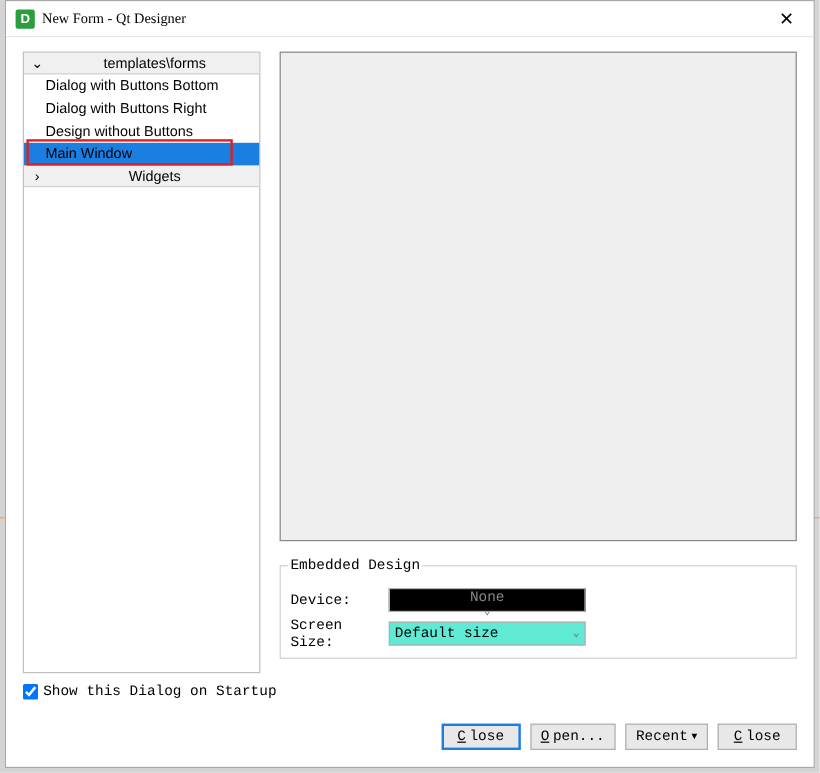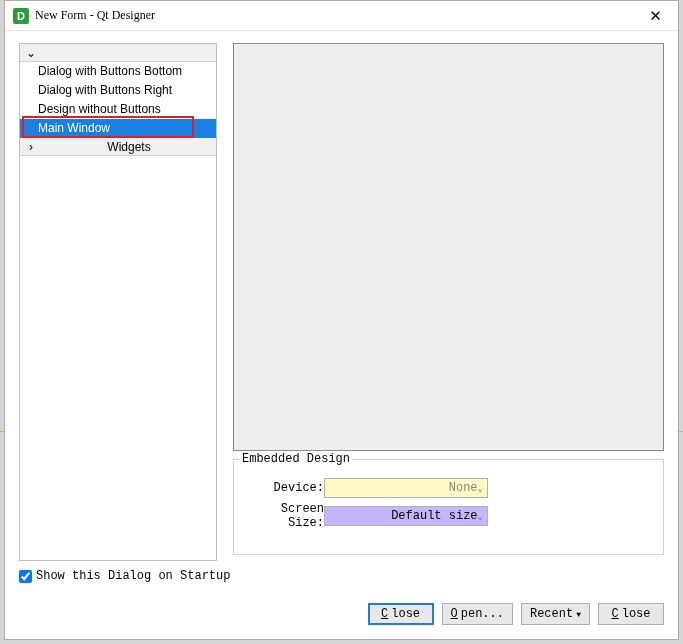--- a/index.html
+++ b/index.html
@@ -91,73 +91,73 @@
 .tree-items { }
 .tree-item {
   padding: 2px 0 2px 18px;
   height: 19px;
   line-height: 15px;
   white-space: nowrap;
   overflow: hidden;
 }
 .tree-item.selected {
   background: #1a7fe0;
-  color: #ffffff;
+  color: #000000;
 }
 .red-outline {
   position: absolute;
   border: 2px solid #e02020;
   pointer-events: none;
 }
 .right-panel {
   flex: 1;
   display: flex;
   flex-direction: column;
 }
 .preview {
   border: 1px solid #888;
   background: #efefef;
   height: 408px;
 }
 .embedded-group {
-  margin-top: 8px;
+  margin-top: 20px;
   border: 1px solid #d0d0d0;
   position: relative;
-  padding: 14px 8px 20px 8px;
-  font-family: "SimSun", "Courier New", monospace;
-  text-align: right;
+  padding: 14px 8px 2px 8px;
+  font-family: "SimSun", "Courier New", monospace;
 }
 .embedded-group .legend {
   position: absolute;
   top: -8px;
   left: 6px;
   background: #fff;
   padding: 0 2px;
 }
 .form-row {
   display: flex;
   align-items: center;
   margin: 4px 0;
 }
 .form-row .lbl { width: 82px; }
 .form-row .combo {
   flex: 1;
   max-width: 164px;
   height: 20px;
   border: 1px solid #b0b0b0;
-  background: #c4b5fd;
+  background: #5eead4;
   display: flex;
   align-items: center;
   padding: 0 4px;
   font-family: "SimSun", "Courier New", monospace;
   font-size: 12px;
 }
 .form-row .combo.disabled {
-  background: #fef9c3;
+  background: #000000;
   color: #888;
+  flex-direction: column;
 }
 .form-row .combo .val { flex: 1; }
 .form-row .combo .dd {
   font-size: 9px;
   color: #666;
 }
 .bottom-area {
   padding: 8px 14px 14px 14px;
 }
 .checkbox-row {
@@ -203,20 +203,21 @@
     <div class="app-icon">D</div>
     <div class="title">New Form - Qt Designer</div>
     <div class="close">✕</div>
   </div>
 
   <div class="body-area">
 
     <div class="left-panel" style="position:relative;">
       <div class="tree-header">
         <span class="chev">⌄</span>
+        <span class="label">templates\forms</span>
       </div>
       <div class="tree-items">
         <div class="tree-item">Dialog with Buttons Bottom</div>
         <div class="tree-item">Dialog with Buttons Right</div>
         <div class="tree-item">Design without Buttons</div>
         <div class="tree-item selected">Main Window</div>
       </div>
       <div class="tree-header">
         <span class="chev">›</span>
         <span class="label">Widgets</span>

